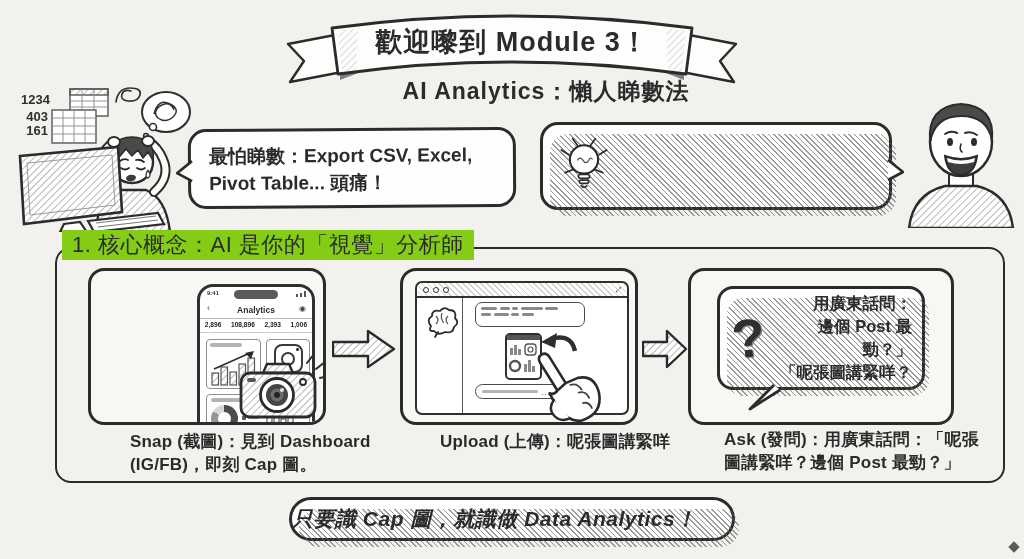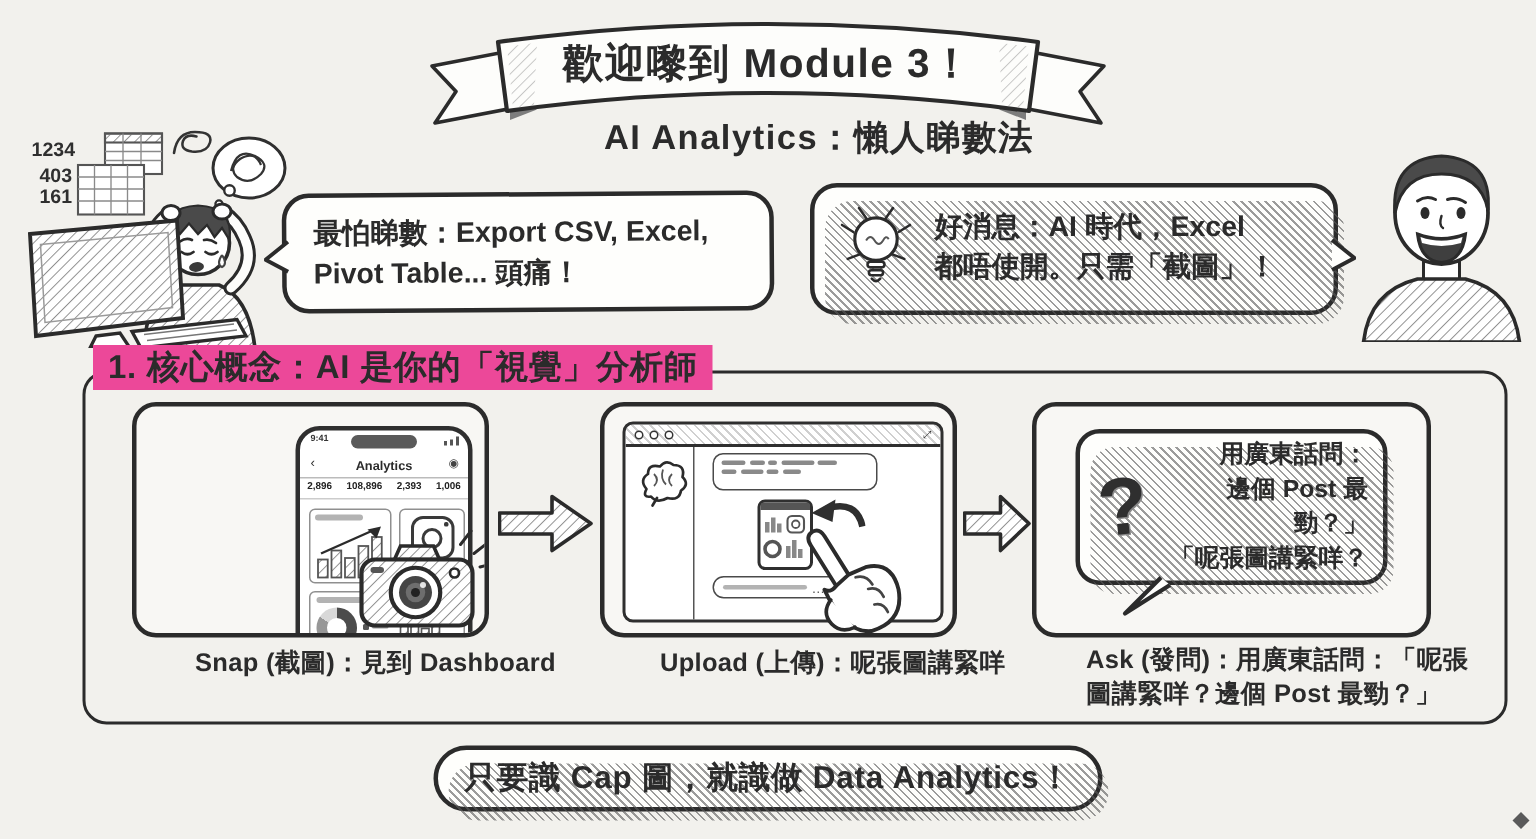--- a/index.html
+++ b/index.html
@@ -31,22 +31,22 @@
     border-radius:inherit;z-index:-1;
     background:repeating-linear-gradient(45deg,transparent 0 2.6px,rgba(90,90,90,.6) 2.6px 3.8px);
   }
   .tail{position:absolute;z-index:3;}
   
   .container{
     position:absolute;left:55px;top:247px;width:950px;height:236px;
     border:2.5px solid #2b2b2b;border-radius:16px;box-sizing:border-box;
   }
   .heading{
-    position:absolute;left:62px;top:230px;background:#ec4899;padding:0 10px;
-    font-size:22px;font-weight:700;z-index:2;letter-spacing:.5px;
+    position:absolute;left:62px;top:230px;background:#84cc16;padding:0 10px;
+    font-size:22px;font-weight:400;z-index:2;letter-spacing:.5px;
   }
   .panel{
     position:absolute;background:#f8f7f4;border:3px solid #2b2b2b;border-radius:16px;
     box-sizing:border-box;overflow:hidden;z-index:1;
   }
   .panel1{left:88px;top:268px;width:238px;height:157px;}
   .panel2{left:400px;top:268px;width:238px;height:157px;}
   .panel3{left:688px;top:268px;width:266px;height:157px;}
   .caption{font-size:17px;font-weight:600;line-height:1.35;letter-spacing:.2px;margin-left:40px;}
   .cap1{left:90px;top:431px;width:320px;}
@@ -95,21 +95,21 @@
   .askbub{position:absolute;left:26px;top:15px;width:208px;height:104px;background:#fefefc;
     border:3px solid #2b2b2b;border-radius:16px;box-sizing:border-box;z-index:2;
     display:flex;align-items:center;gap:6px;padding:6px 10px 6px 12px;}
   .qmark{font-size:54px;font-weight:800;transform:rotate(-6deg);line-height:1;color:#2f2f2f;
     text-shadow:1px 1px 0 #888;}
   .asktxt{flex:1;text-align:right;font-size:16.5px;font-weight:700;line-height:1.4;}
   
   .footpill{
     position:absolute;left:289px;top:497px;width:446px;height:44px;background:#fefefc;
     border:3px solid #2b2b2b;border-radius:26px;box-sizing:border-box;z-index:2;
-    text-align:center;line-height:38px;font-size:21px;font-weight:700;letter-spacing:.5px;
+    text-align:left;line-height:38px;font-size:21px;font-weight:700;letter-spacing:.5px;font-style:italic;
   }
   .corner-mark{position:absolute;right:6px;bottom:8px;width:8px;height:8px;background:#3f3f3f;transform:rotate(45deg);opacity:.85;}
   svg{display:block;}
   svg text{font-family:"Liberation Sans","DejaVu Sans",sans-serif;}
 </style>
 </head>
 <body>
 
 <svg width="0" height="0" style="position:absolute" aria-hidden="true">
   <defs>
@@ -199,24 +199,20 @@
     <path d="M1,1 L16,13 L1,21" fill="none" stroke="#2b2b2b" stroke-width="2.6" stroke-linejoin="round"></path>
   </svg>
   <svg width="62" height="66" viewBox="0 0 64 70">
     <path d="M8,18 L16,23 M56,18 L48,23 M12,42 L20,39 M52,42 L44,39 M20,6 L25,13 M44,6 L39,13" stroke="#2b2b2b" stroke-width="1.8" stroke-linecap="round"></path>
     <circle cx="32" cy="28" r="15" fill="#fff" stroke="#2b2b2b" stroke-width="2.2"></circle>
     <path d="M25,29 q3,-5 6,0 q3,5 6,0 q2,-4 4,-1" stroke="#555" stroke-width="1.4" fill="none"></path>
     <rect x="26" y="44" width="12" height="4" rx="2" fill="#fff" stroke="#2b2b2b" stroke-width="1.8"></rect>
     <rect x="27" y="50" width="10" height="3.5" rx="1.7" fill="#fff" stroke="#2b2b2b" stroke-width="1.8"></rect>
     <path d="M29,56 q3,3.5 6,0" stroke="#2b2b2b" stroke-width="1.8" fill="none" stroke-linecap="round"></path>
   </svg>
-  <div>
-    <div class="txt">好消息：AI 時代，Excel</div>
-    <div class="txt">都唔使開。只需「截圖」！</div>
-  </div>
 </div>
 
 <svg class="abs" style="left:903px;top:92px" width="116" height="136" viewBox="0 0 116 136">
   <path d="M46,80 L70,80 L70,98 L46,98 Z" fill="#fff" stroke="#2b2b2b" stroke-width="2"></path>
   <path d="M6,136 Q10,102 42,94 L74,94 Q106,102 110,136 Z" fill="#fff" stroke="none"></path>
   <path d="M6,136 Q10,102 42,94 L74,94 Q106,102 110,136 Z" fill="url(#hatch)" stroke="#2b2b2b" stroke-width="2.4"></path>
   <ellipse cx="58" cy="50" rx="31" ry="34" fill="#fff" stroke="#2b2b2b" stroke-width="2.5"></ellipse>
   <path d="M27,50 Q24,14 58,12 Q92,14 89,48 Q84,24 58,24 Q32,24 27,50 Z" fill="#4a4a4a" stroke="#2b2b2b" stroke-width="2"></path>
   <path d="M42,42 q6,-4 12,-1 M62,41 q6,-2 12,2" stroke="#2b2b2b" stroke-width="2" fill="none" stroke-linecap="round"></path>
   <ellipse cx="47" cy="50" rx="3" ry="4" fill="#2b2b2b"></ellipse>
@@ -390,20 +386,21 @@
     <div class="asktxt">
       <div>用廣東話問：</div>
       <div>邊個 Post 最勁？」</div>
       <div>「呢張圖講緊咩？</div>
     </div>
   </div>
 </div>
 
 <div class="abs caption cap1">
   <div>Snap (截圖)：見到 Dashboard</div>
+  <div>(IG/FB)，即刻 Cap 圖。</div>
 </div>
 <div class="abs caption cap2">
   <div>Upload (上傳)：呢張圖講緊咩</div>
 </div>
 <div class="abs caption cap3">
   <div>Ask (發問)：用廣東話問：「呢張</div>
   <div>圖講緊咩？邊個 Post 最勁？」</div>
 </div>
 
 <div class="footpill shadowed">只要識 Cap 圖，就識做 Data Analytics！</div>

